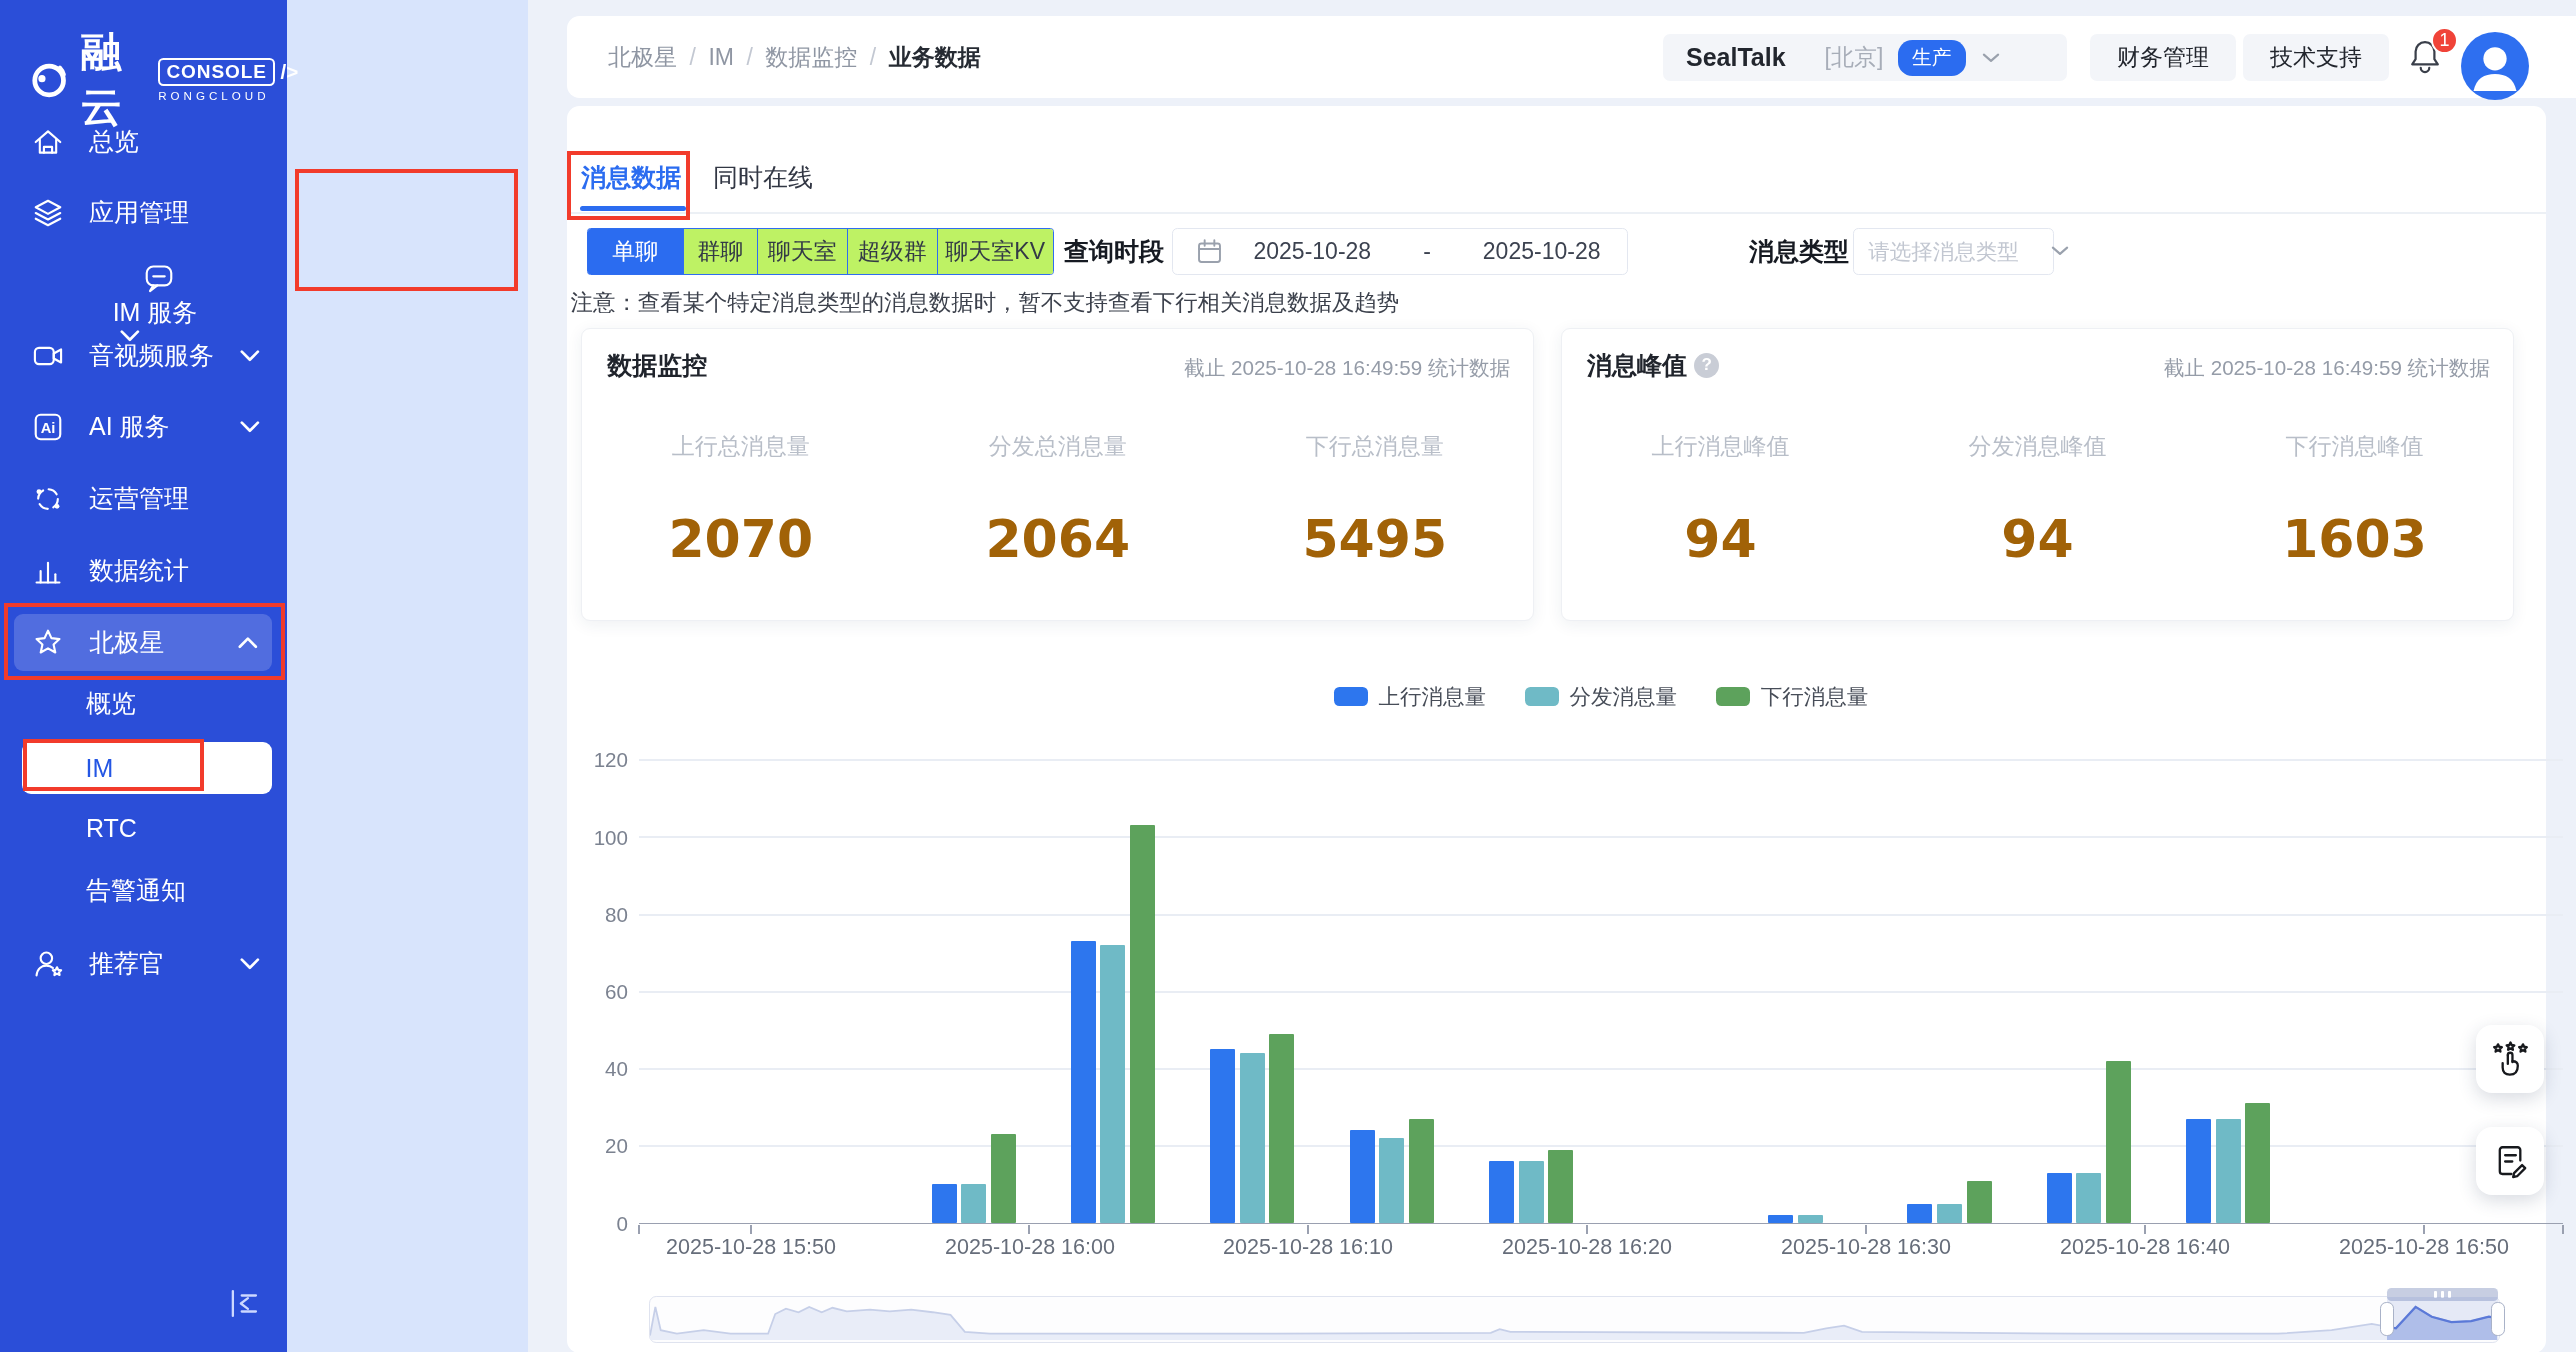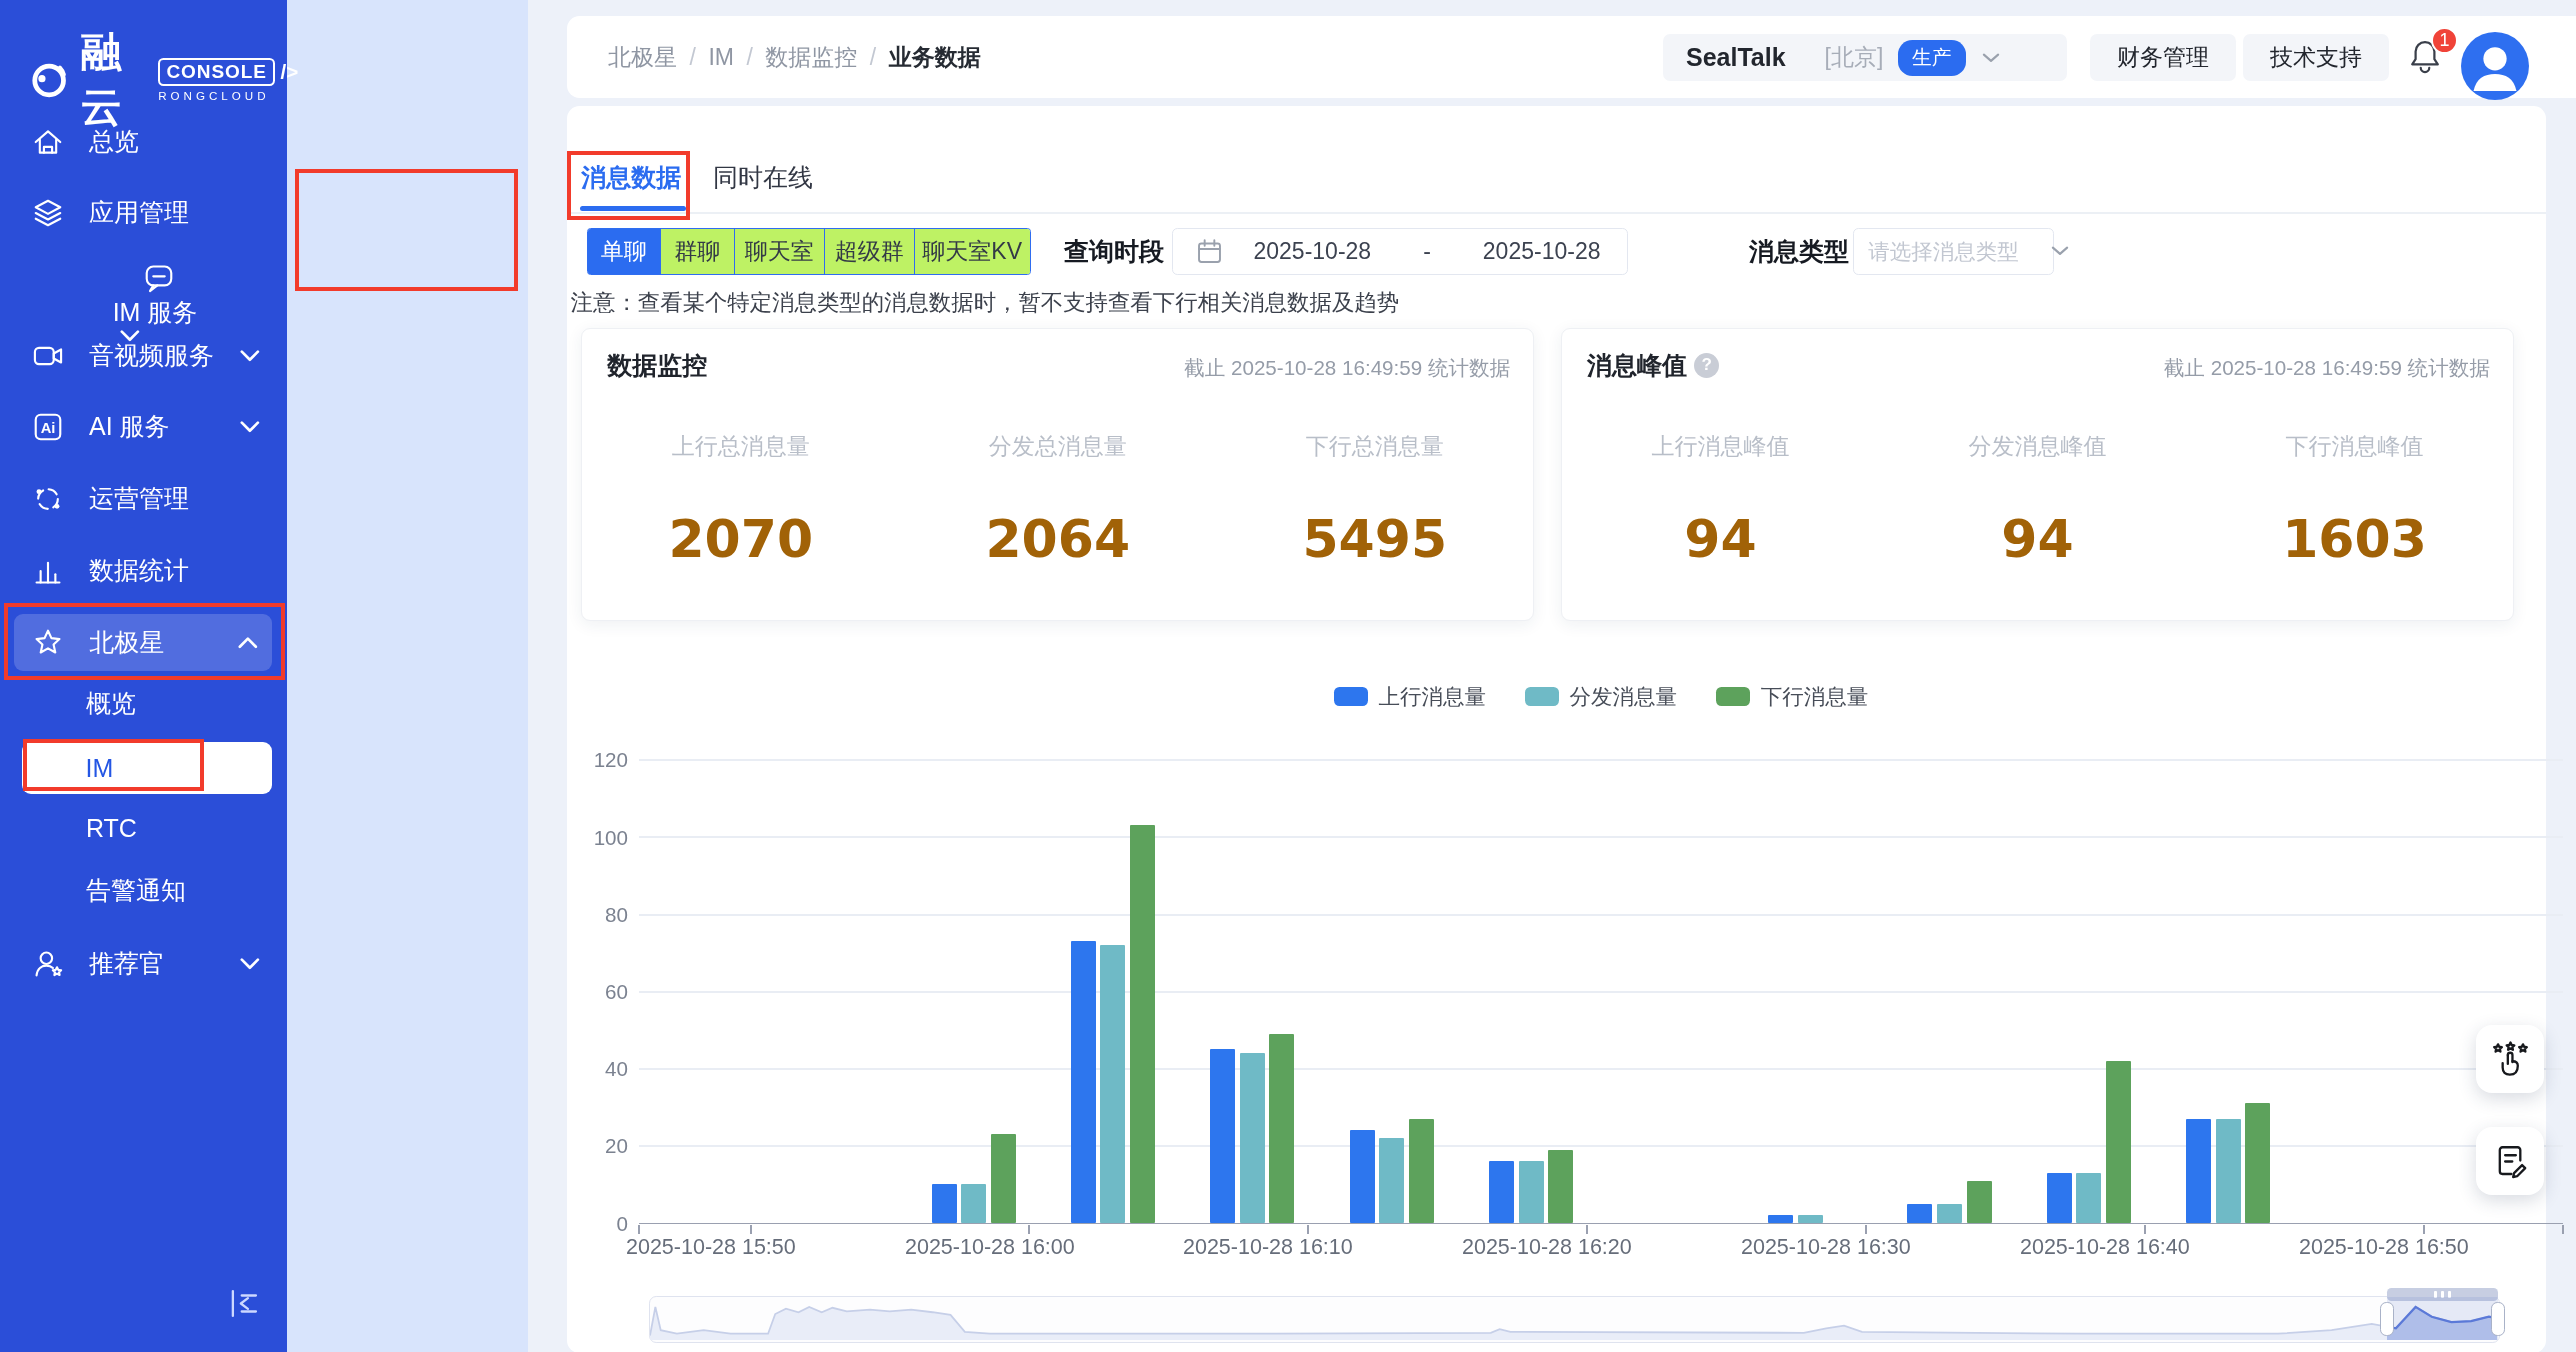--- a/index.html
+++ b/index.html
@@ -107,21 +107,21 @@
   .legend-item{display:flex;align-items:center;gap:10.7px;cursor:pointer;}
   .legend-swatch{width:34px;height:19.7px;border-radius:5.4px;}
   .legend-label{font-size:21.5px;color:#474d58;}
 
   #chart-plot{position:absolute;left:72px;top:654px;width:1924px;height:463px;border-bottom:1.8px solid #9aa0b0;}
   .gridline{position:absolute;left:0;width:100%;height:1.8px;background:#e9edf4;}
   .bar{position:absolute;bottom:0;width:25px;border-radius:0.9px;}
   .xtickmark{position:absolute;width:1.8px;height:9px;background:#9aa0b0;bottom:-10.7px;}
   #y-axis{position:absolute;left:0;top:654px;width:61px;height:463px;}
   .ylab{position:absolute;right:0;width:61px;text-align:right;font-size:20.6px;color:#7b8290;}
-  .xlab{position:absolute;top:1129px;width:250px;text-align:left;font-size:21.5px;color:#666d7a;}
+  .xlab{position:absolute;top:1129px;width:250px;text-align:center;font-size:21.5px;color:#666d7a;}
 
   
   #dz-track{position:absolute;left:82px;top:1190px;width:1851px;height:47px;border:1.8px solid #dfe3ef;border-radius:7.2px;background:#fdfdfe;box-sizing:border-box;cursor:pointer;}
   #dz-track svg{position:absolute;left:0;top:0;}
   #dz-window{position:absolute;top:0;height:43px;background:rgba(84,110,200,.14);overflow:hidden;cursor:grab;}
   #dz-window svg{position:absolute;top:0;}
   #dz-grip{position:absolute;top:-9px;height:12.5px;background:#c7cee2;border-radius:4.5px;display:flex;align-items:center;justify-content:center;gap:4.5px;cursor:grab;}
   #dz-grip i{display:block;width:2.7px;height:7.2px;background:#fff;border-radius:0.9px;}
   .dz-handle{position:absolute;top:5.4px;width:14.3px;height:34px;background:#fff;border:1.8px solid #a9b2c8;border-radius:6.3px;box-sizing:border-box;cursor:ew-resize;z-index:3;}
 
@@ -320,21 +320,21 @@
   </div>
 </header>
 
 <main id="content">
   <div class="tab active" style="left:14.3px;">消息数据</div>
   <div class="tab" style="left:146px;text-align:center;">同时在线</div>
   <div id="tab-underline"></div>
   <div id="tabs-divider"></div>
 
   <div id="segments">
-      <div class="seg active" style="width: 73px;">单聊</div>
+      <div class="seg active" style="width: 96px;">单聊</div>
       <div class="seg" style="width: 74px;">群聊</div>
       <div class="seg" style="width: 90px;">聊天室</div>
       <div class="seg" style="width: 90px;">超级群</div>
       <div class="seg" style="width: 115px;">聊天室KV</div>
     </div>
 
   <div id="date-label" class="flabel">查询时段</div>
   <div id="date-range">
     <svg viewBox="0 0 36 36">
       <rect x="5" y="8" width="26" height="23" rx="3"></rect>

